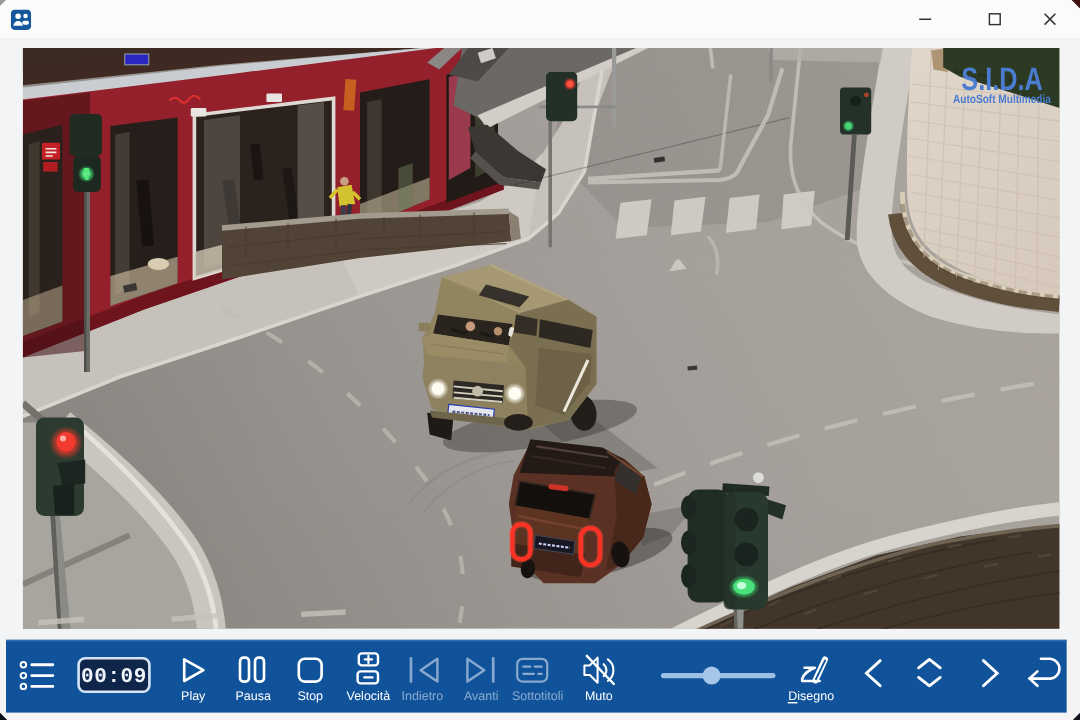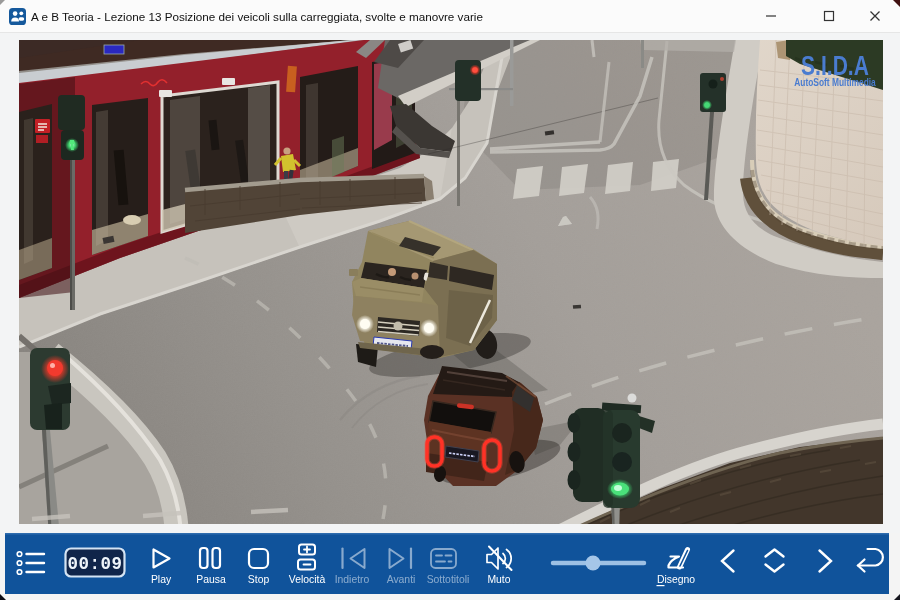--- a/index.html
+++ b/index.html
@@ -14,21 +14,20 @@
 </style></head>
 <body>
 <div id="titlebar">
   <svg id="appicon" width="17" height="17" viewBox="0 0 17 17">
     <rect x="0" y="0" width="17" height="17" rx="3.6" fill="#15599c"></rect>
     <circle cx="6.1" cy="5.6" r="2.3" fill="#fff"></circle>
     <path d="M2.2 13.5 a3.9 3.9 0 0 1 7.8 0 z" fill="#fff"></path>
     <circle cx="12.3" cy="5.3" r="1.9" fill="#fff"></circle>
     <rect x="9.6" y="9.3" width="5.6" height="3.4" rx="1.7" fill="#fff"></rect>
   </svg>
-  <div id="title">A e B Teoria - Lezione 13 Posizione dei veicoli sulla carreggiata, svolte e manovre varie</div>
   <svg id="winbtns" width="180" height="32" viewBox="0 0 180 32">
     <path d="M46 16 h10" stroke="#333" stroke-width="1.2"></path>
     <rect x="104.5" y="11.5" width="9" height="9" fill="none" stroke="#333" stroke-width="1.2"></rect>
     <path d="M150.5 11.5 l9 9 m0 -9 l-9 9" stroke="#333" stroke-width="1.3"></path>
   </svg>
 </div>
 <div id="margin"></div>
 <svg id="scene" viewBox="19 40 864 484" width="864" height="484">
 <defs>
  <linearGradient id="road" x1="19" y1="524" x2="760" y2="120" gradientUnits="userSpaceOnUse">

